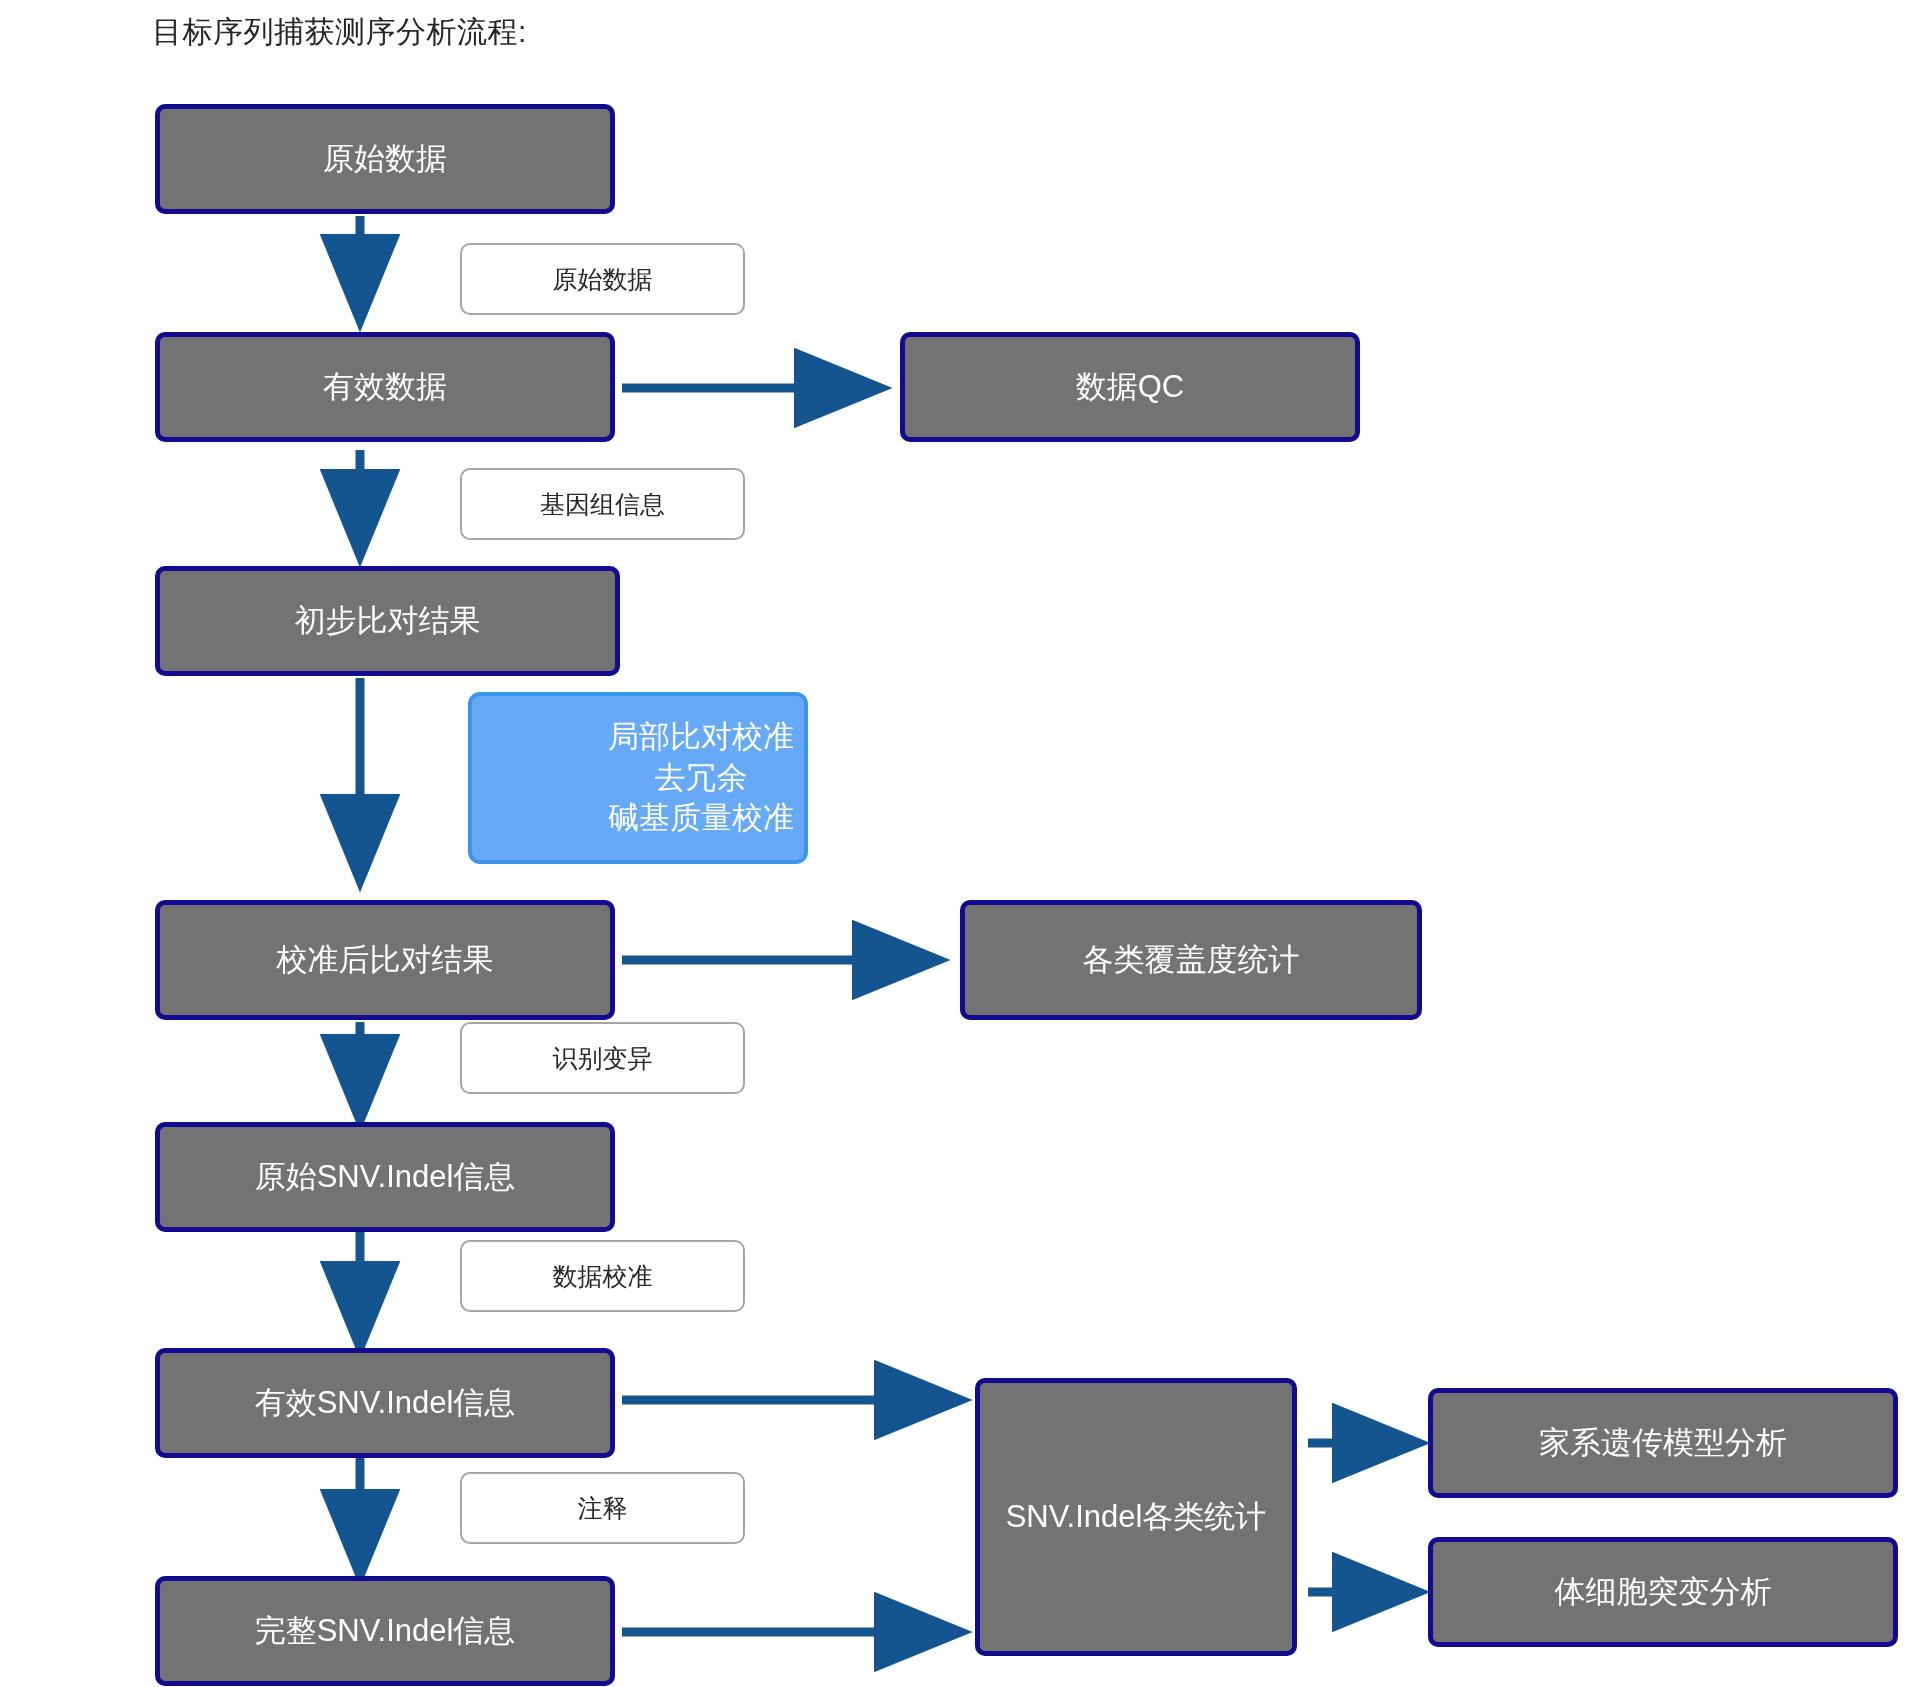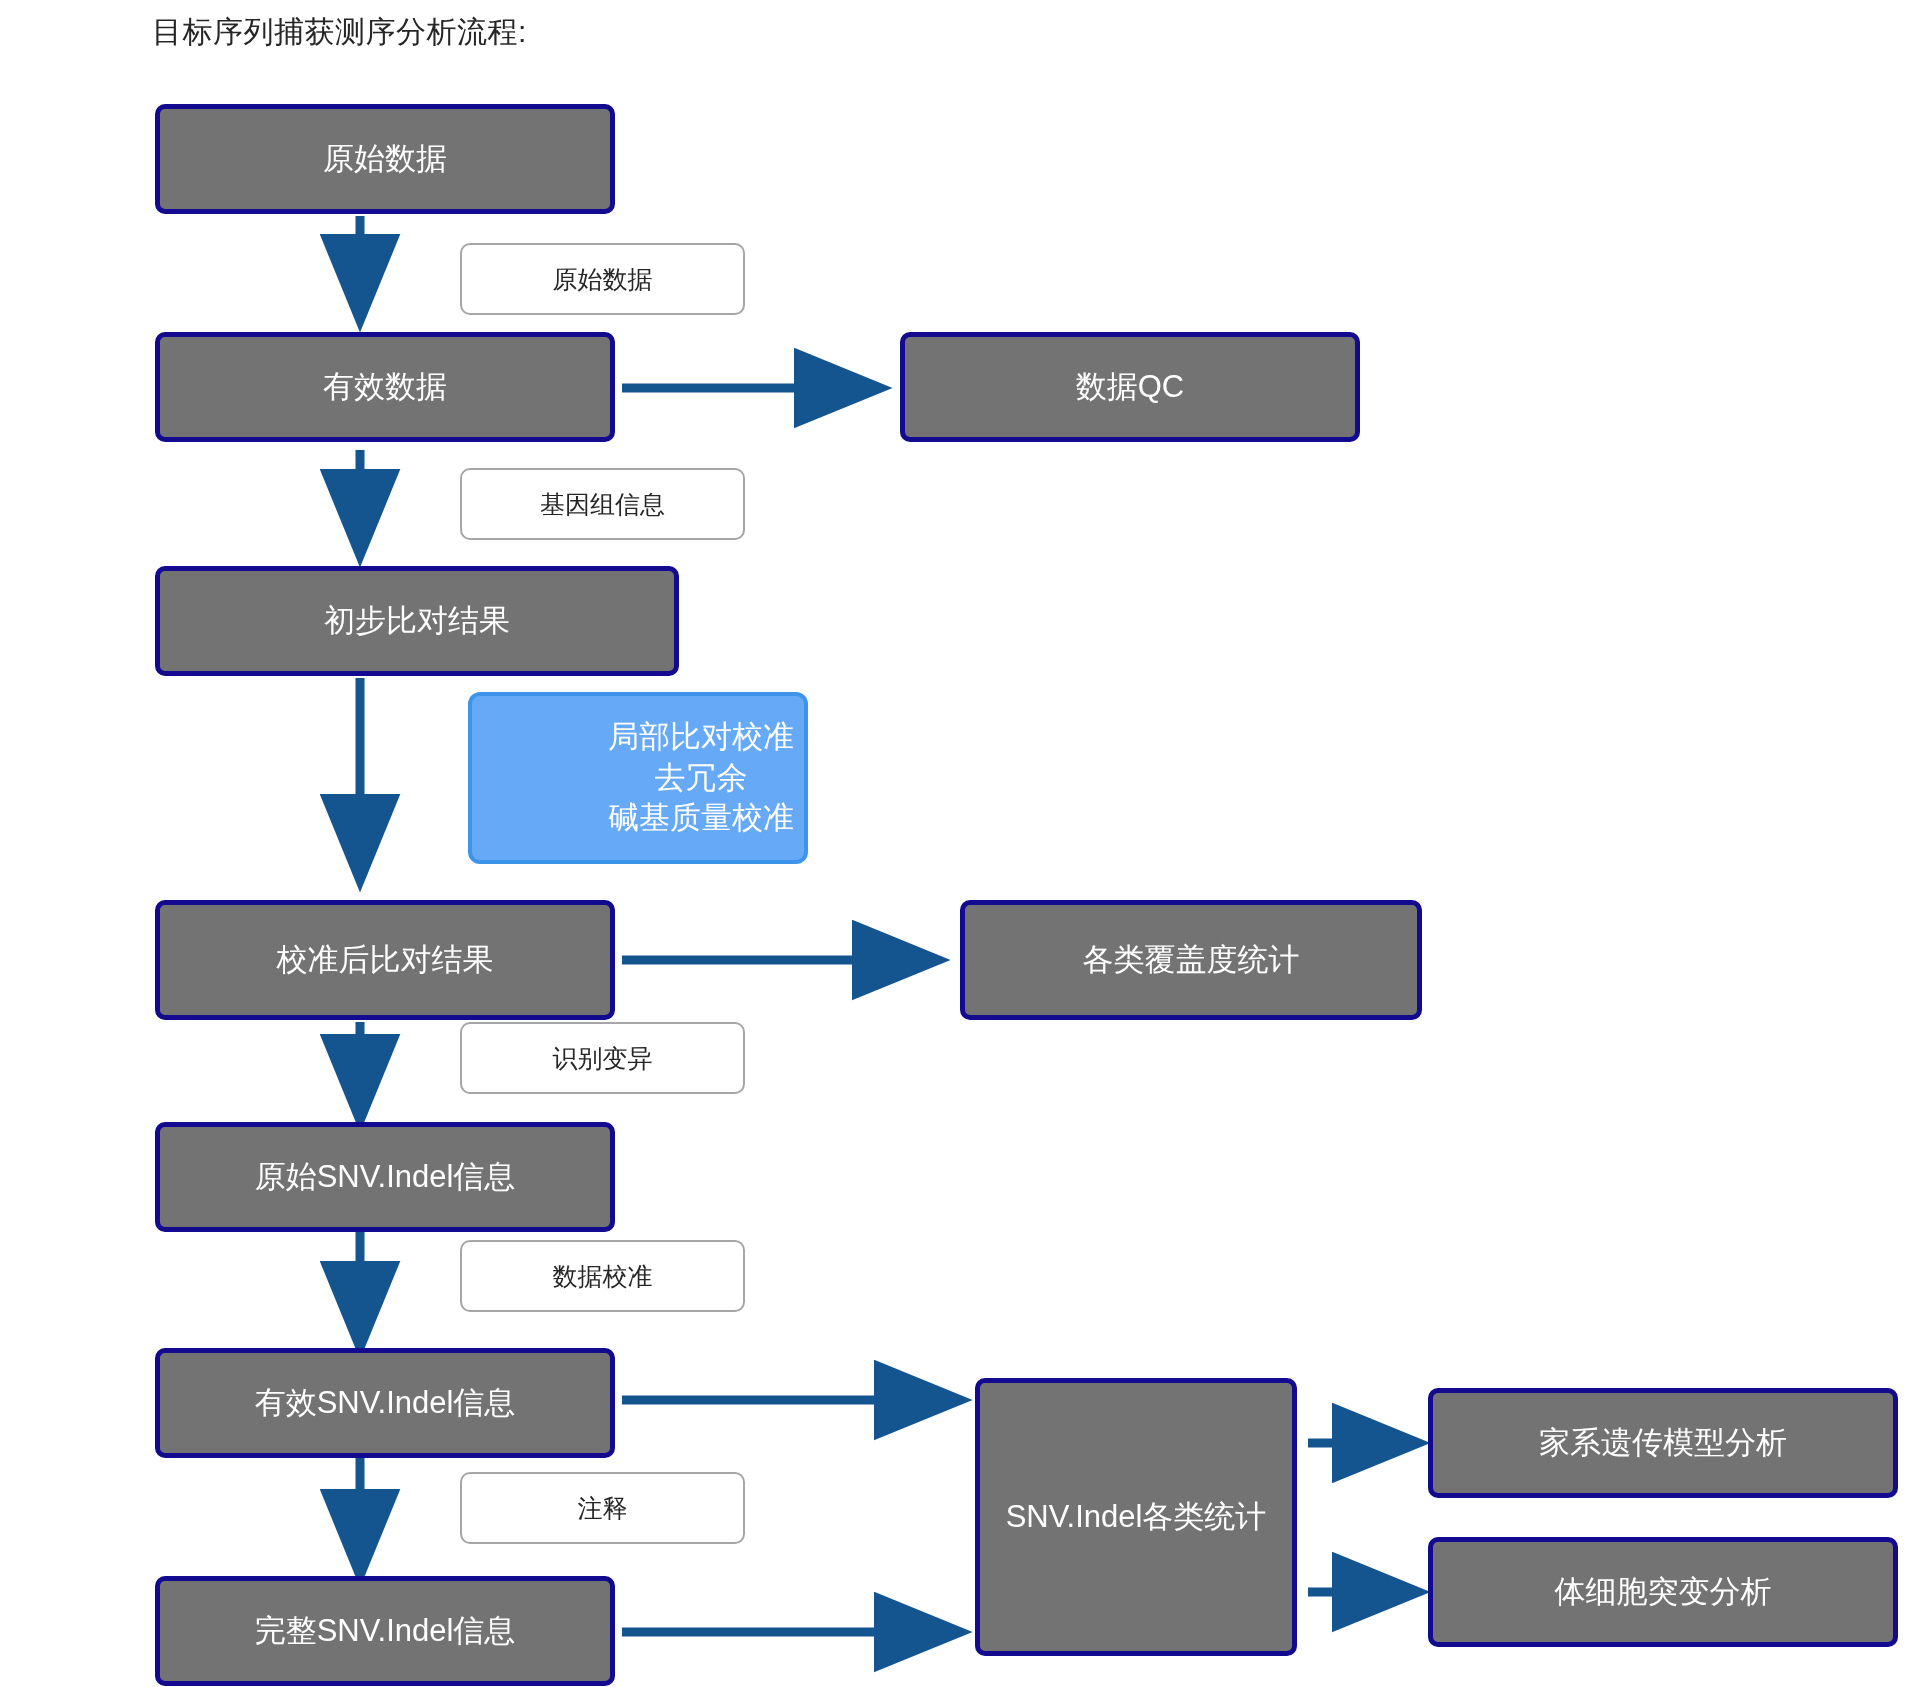--- a/index.html
+++ b/index.html
@@ -136,21 +136,21 @@
   </div>
 
   <div class="node" style="left:900px; top:332px; width:460px; height:110px;">
     <span>数据QC</span>
   </div>
 
   <div class="edge-label" style="left:460px; top:468px; width:285px; height:72px;">
     <span>基因组信息</span>
   </div>
 
-  <div class="node" style="left:155px; top:566px; width:524px; height:110px;">
+  <div class="node" style="left:155px; top:566px; width:465px; height:110px;">
     <span>初步比对结果</span>
   </div>
 
   <div class="node-soft" style="left:468px; top:692px; width:340px; height:172px;">
     <span>局部比对校准
 去冗余
 碱基质量校准</span>
   </div>
 
   <div class="node" style="left:155px; top:900px; width:460px; height:120px;text-align:center;">

